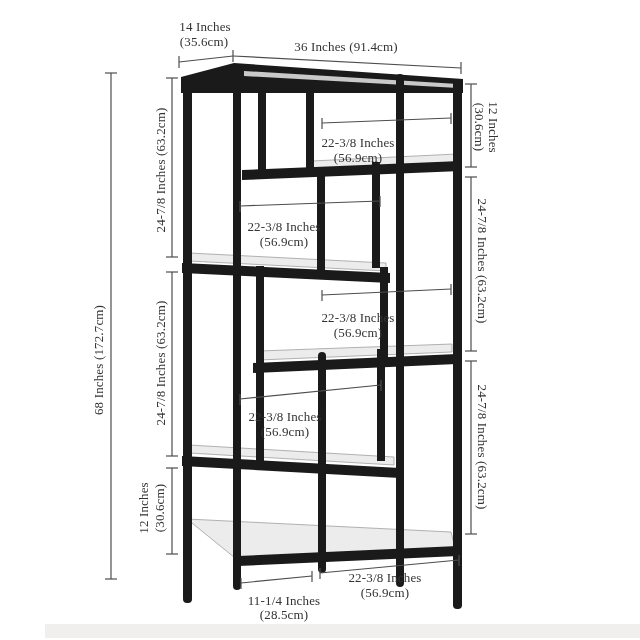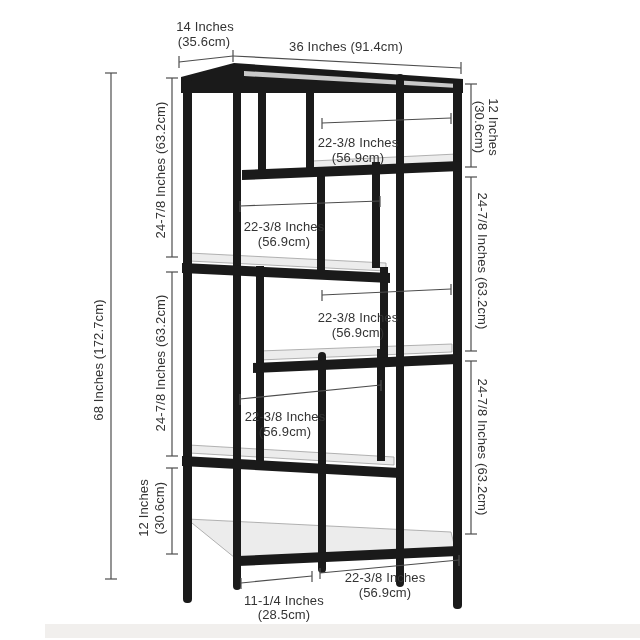--- a/index.html
+++ b/index.html
@@ -1,17 +1,17 @@
 <!DOCTYPE html>
 <html><head>
 <meta charset="utf-8">
 <style>
   html,body{margin:0;padding:0;background:#ffffff;}
   .canvas{position:relative;width:640px;height:640px;background:#ffffff;overflow:hidden;
-          font-family:Liberation Sans, sans-serif;}
+          font-family:Liberation Serif, serif;}
   svg{display:block;}
   .frame{fill:#1a1a1a;stroke:none;}
   .glass{fill:#ececec;stroke:#9a9a9a;stroke-width:0.75;}
   .glasstop{fill:#c9c9c9;stroke:none;}
   .dim{stroke:#4d4d4d;stroke-width:1.2;fill:none;}
   .lbl{fill:#333333;font-size:13px;letter-spacing:0.15px;}
   .mid{text-anchor:middle;}
   .floor{fill:#f1efed;stroke:none;}
 </style>
 </head>

